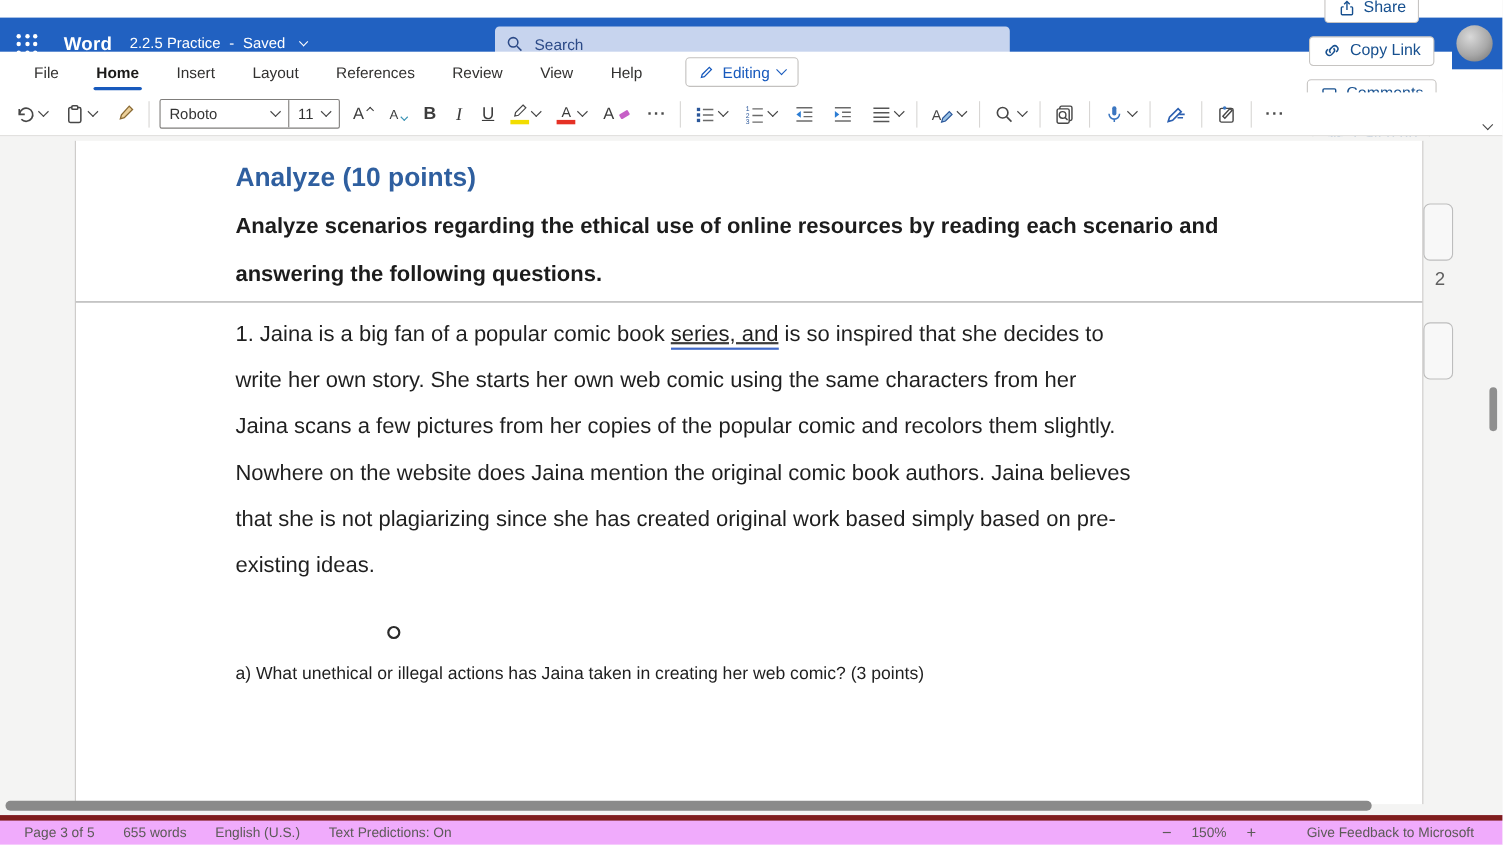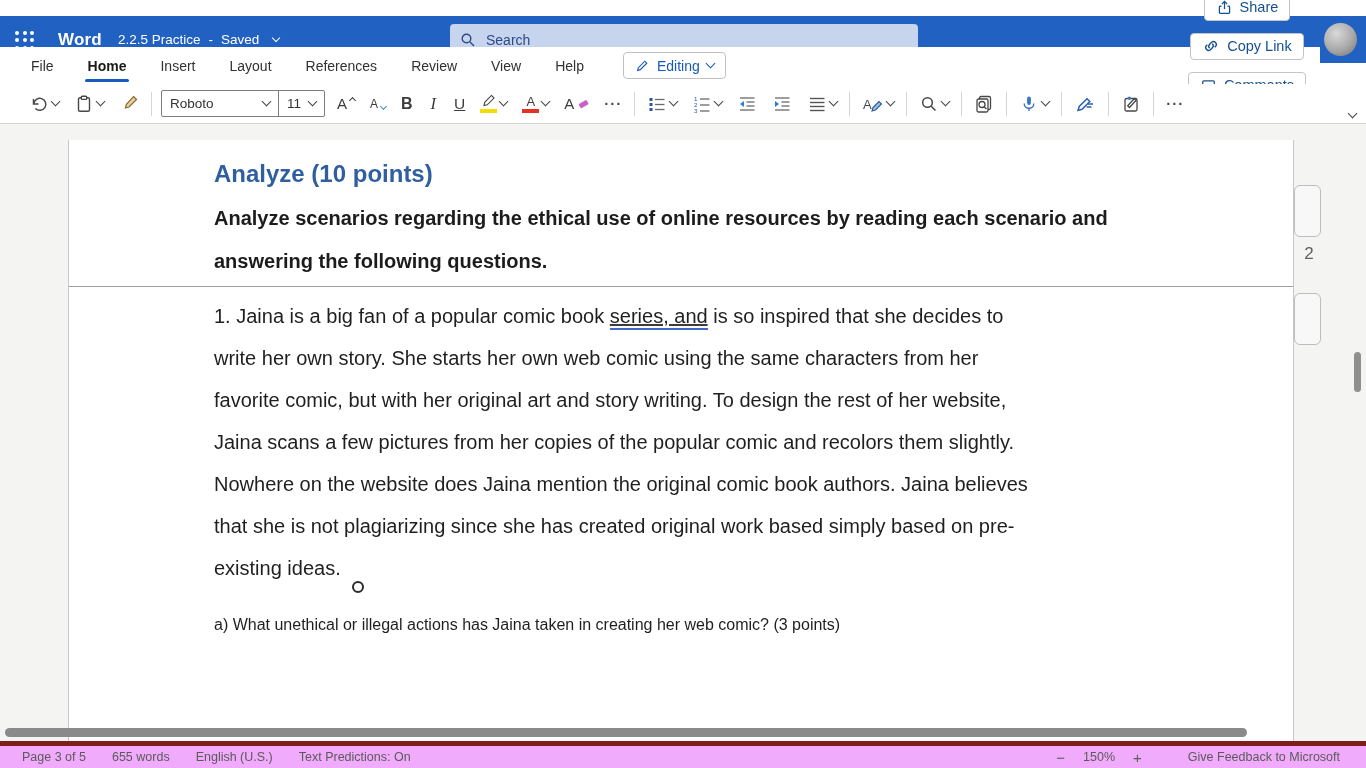--- a/index.html
+++ b/index.html
@@ -25,21 +25,21 @@
   .menubar { position:absolute; top:47px; left:0; width:1320px; height:37px; background:#fff; display:flex; align-items:center; }
   .menu-tabs { display:flex; align-items:center; margin-left:14px; }
   .menu-tab { position:relative; border:none; background:transparent; font-family:"Liberation Sans",sans-serif; font-size:14px; color:#323130; padding:9px 17px; cursor:pointer; }
   .menu-tab.active { font-weight:bold; color:#1b1a19; }
   .menu-tab.active::after { content:""; position:absolute; left:14px; right:14px; bottom:1px; height:3px; background:#185abd; border-radius:2px; }
   .editing-btn { display:flex; align-items:center; gap:7px; margin-left:22px; height:27px; padding:0 11px; background:#fff; border:1px solid #c3c1bf; border-radius:4px; color:#185abd; font-size:14px; cursor:pointer; font-family:"Liberation Sans",sans-serif; }
   .menu-actions { margin-left:auto; margin-right:14px; display:flex; align-items:center; gap:12px;flex-direction:column; }
   .action-btn { display:flex; align-items:center; gap:7px; height:27px; padding:0 11px; background:#fff; border:1px solid #c6c4c2; border-radius:4px; color:#17508f; font-size:14.5px; cursor:pointer; font-family:"Liberation Sans",sans-serif; }
 
   
-  .ribbon { position:absolute; top:84px; left:0; width:1366px; height:40px; background:#fff; border-bottom:1px solid #d6d4d2; display:flex; align-items:center; padding:0 26px; gap:9px; }
+  .ribbon { position:absolute; top:84px; left:0; width:1366px; height:40px; background:#fff; border-bottom:1px solid #d6d4d2; display:flex; align-items:center; padding:0 10px; gap:9px; }
   .tbtn { display:flex; align-items:center; gap:3px; height:30px; padding:0 3px; border:none; background:transparent; cursor:pointer; color:#474747; font-family:"Liberation Sans",sans-serif; }
   .tdiv { width:1px; height:24px; background:#d8d6d4; flex:0 0 1px; }
   .fontgroup { display:flex; align-items:center; height:27px; border:1px solid #7f7d7b; border-radius:2px; overflow:hidden; }
   .fontname { display:flex; align-items:center; justify-content:space-between; width:116px; padding:0 8px; height:100%; font-size:13.5px; color:#333; cursor:pointer; }
   .fontsize { display:flex; align-items:center; justify-content:space-between; width:46px; padding:0 8px; height:100%; font-size:13.5px; color:#333; border-left:1px solid #7f7d7b; cursor:pointer; }
   .glyphB { font-weight:bold; font-size:16px; color:#3c3c3c; }
   .glyphI { font-style:italic; font-family:"Liberation Serif",serif; font-size:16.5px; color:#3c3c3c; padding:0 3px; }
   .glyphU { text-decoration:underline; font-size:15.5px; color:#3c3c3c; }
   .glyphA { font-size:15px; color:#3c3c3c; position:relative; }
   .glyphA.small { font-size:12px; }
@@ -47,21 +47,21 @@
   .colorbar { width:17px; height:4px; margin-top:1px; }
   .yellow { background:#f2dd00; }
   .red { background:#e53125; }
   .dots { font-size:15px; letter-spacing:1px; color:#4a4a4a; font-weight:bold; }
   .caret-up { width:5px; height:5px; border-right:1.4px solid #3c3c3c; border-bottom:1.4px solid #3c3c3c; transform:rotate(-135deg); margin-bottom:6px; }
   .caret-dn-teal { width:5px; height:5px; border-right:1.4px solid #3a93b4; border-bottom:1.4px solid #3a93b4; transform:rotate(45deg); margin-bottom:-5px; }
   .collapse-chev { position:absolute; right:10px; bottom:6px; cursor:pointer; }
 
   
   .docarea { position:absolute; top:124px; left:0; width:1366px; height:617px; background:#f4f4f3; }
-  .page { position:absolute; left:68px; top:16px; width:1226px; height:603px; background:#fff; border-left:1px solid #c9c7c5; border-right:1px solid #c9c7c5; cursor:text; }
+  .page { position:absolute; left:68px; top:4px; width:1226px; height:603px; background:#fff; border-left:1px solid #c9c7c5; border-right:1px solid #c9c7c5; cursor:text; }
   .doc-heading { position:absolute; left:145px; top:20px; font-size:24px; font-weight:bold; color:#2f5f9f; }
   .intro-line { position:absolute; left:145px; font-size:20px; font-weight:bold; color:#1c1c1c; line-height:43px; white-space:nowrap; }
   .separator { position:absolute; left:0; top:146px; width:100%; height:0; border-top:1px solid #9e9e9e; }
   .docbody { position:absolute; left:145px; top:155px; }
   .doc-line { font-size:20px; color:#1f1f1f; line-height:42px; white-space:nowrap; }
   .grammar-mark { text-decoration:underline; text-decoration-color:#3c3c3c; border-bottom:2px solid #4169c8; padding-bottom:1px; }
   .bullet-row { position:absolute; left:283px; top:441px; }
   .ring { display:block; width:12px; height:12px; border:2.6px solid #2b2b2b; border-radius:50%; }
   .question { position:absolute; left:145px; top:464px; font-size:16px; color:#1f1f1f; line-height:42px; white-space:nowrap; }
 
@@ -360,21 +360,20 @@
 
   <div class="docarea">
     <div class="page">
       <div class="doc-heading">Analyze (10 points)</div>
       <div class="intro-line" style="top:57px;">Analyze scenarios regarding the ethical use of online resources by reading each scenario and</div>
       <div class="intro-line" style="top:100px;">answering the following questions.</div>
       <div class="separator"></div>
       <div class="docbody">
           <div class="doc-line"><span>1. Jaina is a big fan of a popular comic book </span><span class="grammar-mark">series, and</span><span> is so inspired that she decides to</span></div>
           <div class="doc-line"><span>write her own story. She starts her own web comic using the same characters from her</span></div>
-          <div class="doc-line"><span>favorite comic, but with her original art and story writing. To design the rest of her website,</span></div>
           <div class="doc-line"><span>Jaina scans a few pictures from her copies of the popular comic and recolors them slightly.</span></div>
           <div class="doc-line"><span>Nowhere on the website does Jaina mention the original comic book authors. Jaina believes</span></div>
           <div class="doc-line"><span>that she is not plagiarizing since she has created original work based simply based on pre-</span></div>
           <div class="doc-line"><span>existing ideas.</span></div>
         </div>
       <div class="bullet-row">
           <span class="ring"></span>
         </div>
       <div class="question">a) What unethical or illegal actions has Jaina taken in creating her web comic? (3 points)</div>
     </div>

